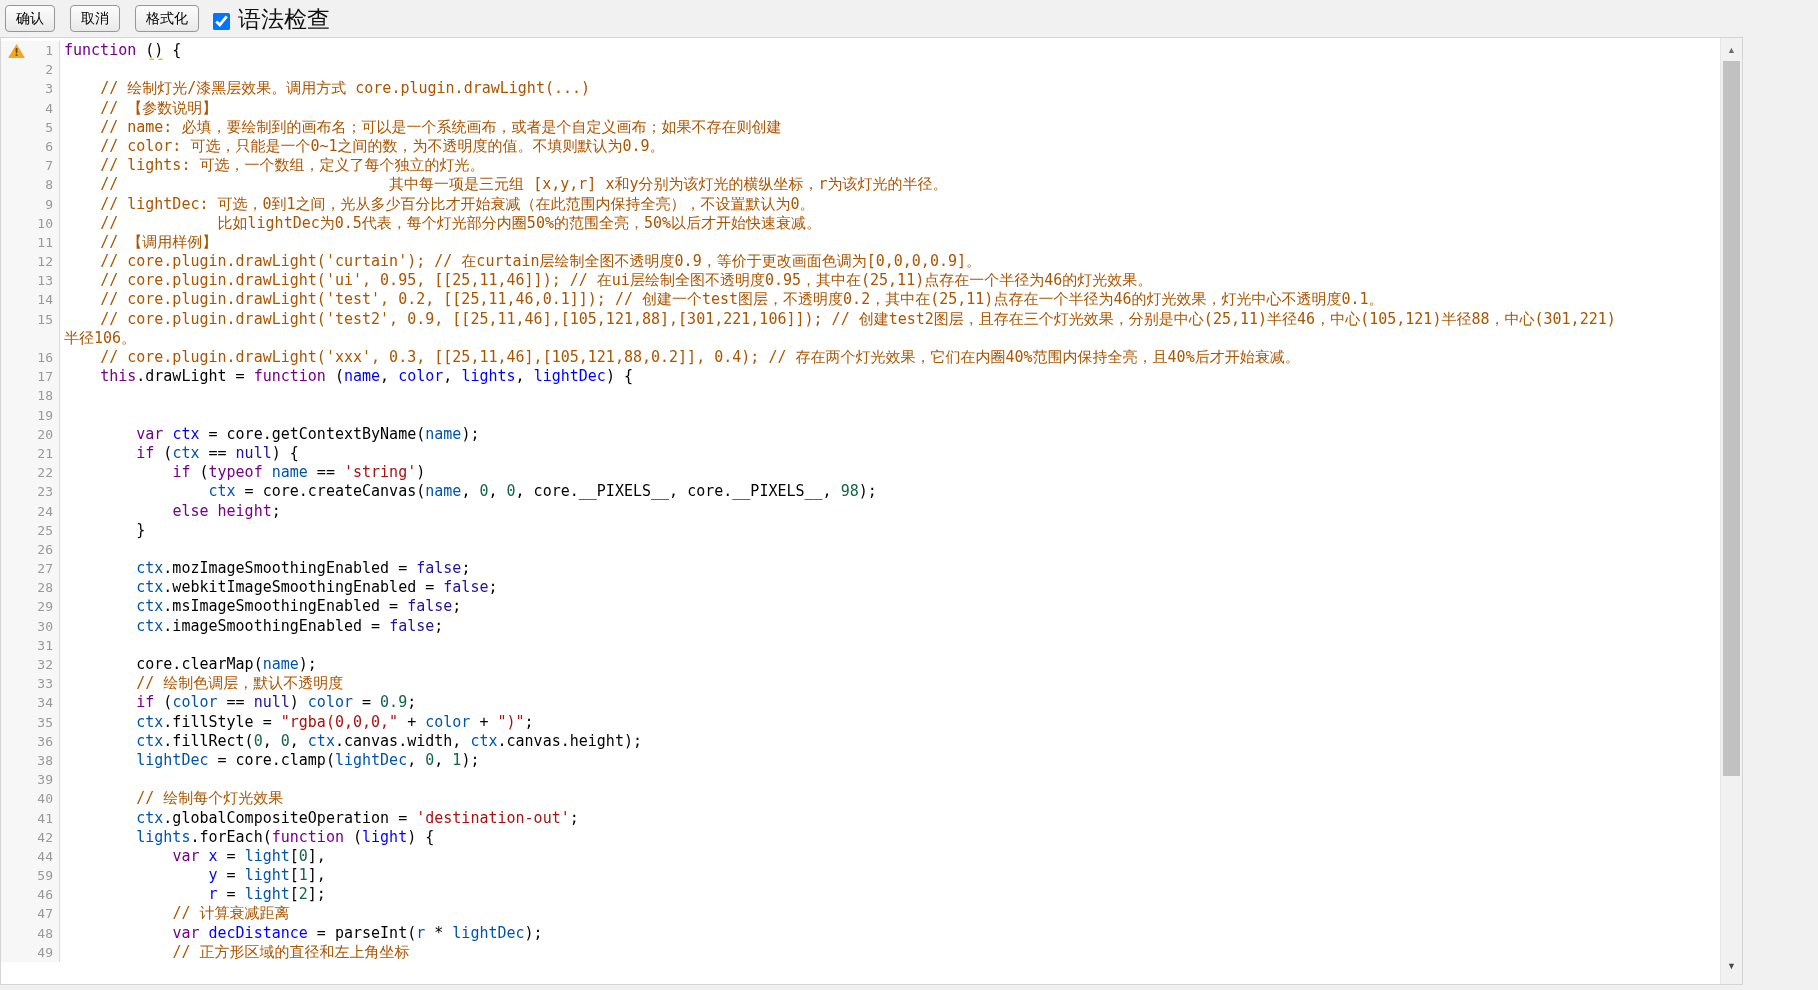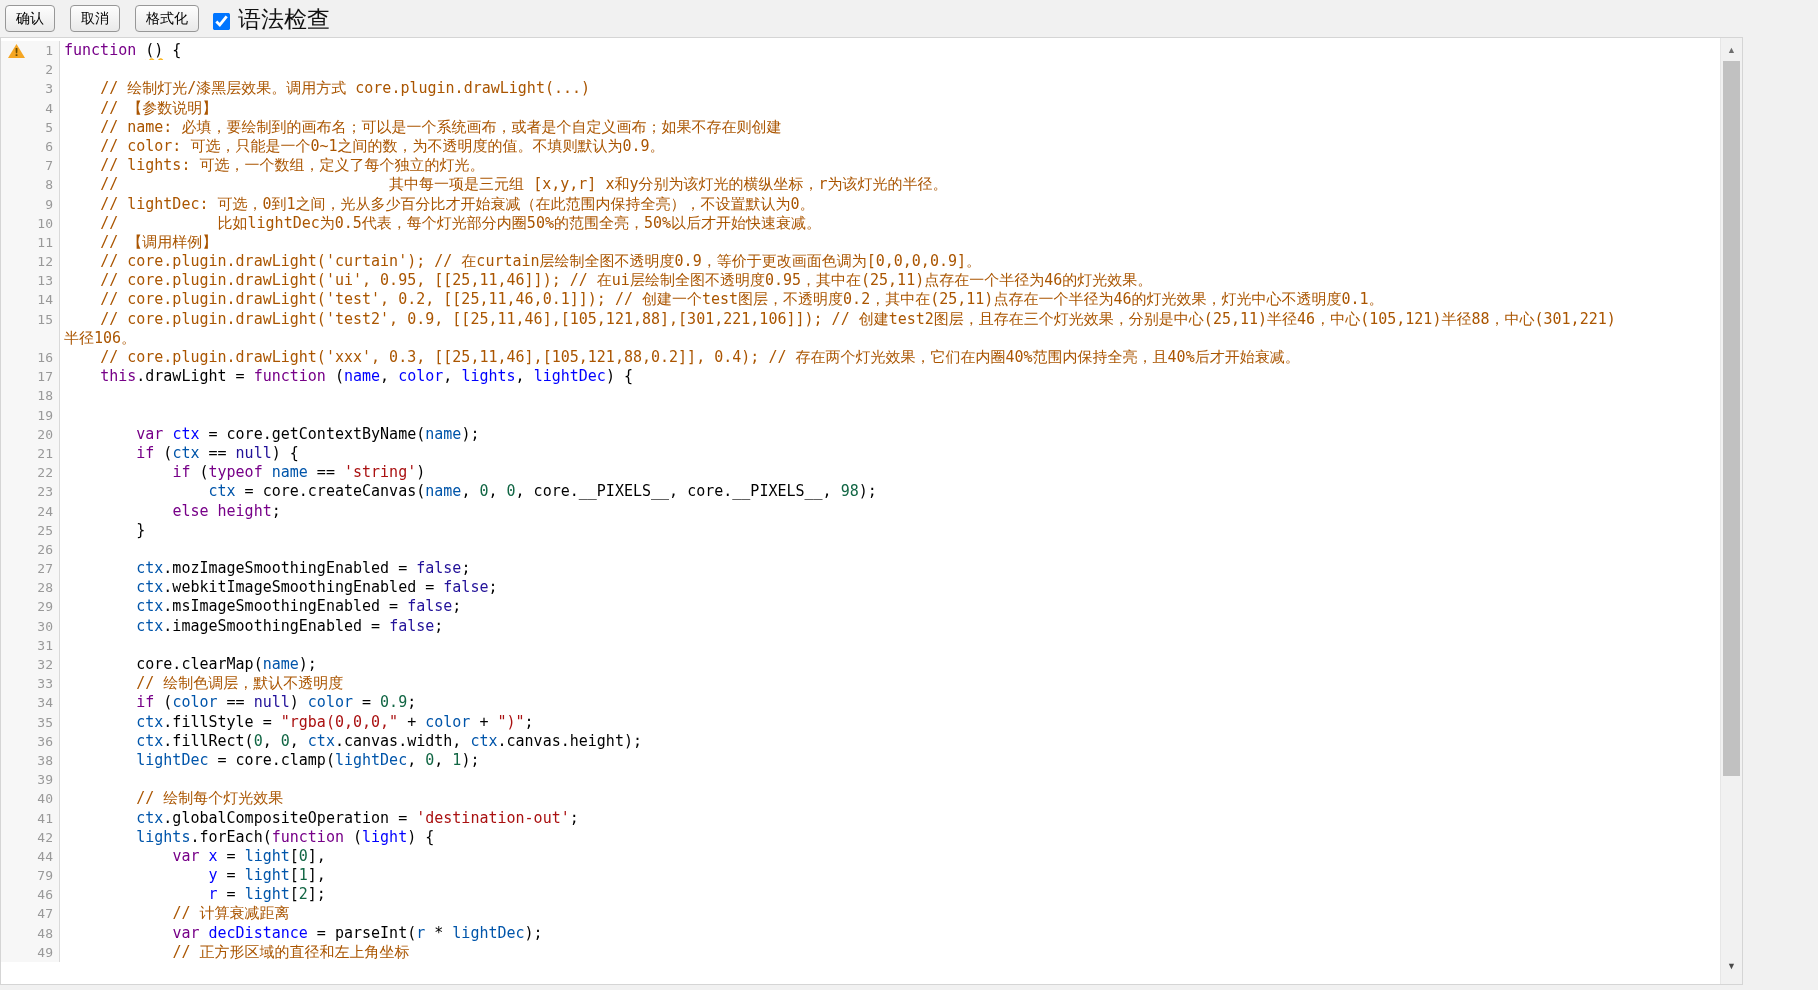--- a/index.html
+++ b/index.html
@@ -132,21 +132,21 @@
       <div class="row"><div class="cell-marker"></div><div class="cell-num">33</div><div class="cell-code"><span class="t-pl">        </span><span class="t-com">// 绘制色调层，默认不透明度</span></div></div>
       <div class="row"><div class="cell-marker"></div><div class="cell-num">34</div><div class="cell-code"><span class="t-pl">        </span><span class="t-kw">if</span><span class="t-pl"> (</span><span class="t-v2">color</span><span class="t-pl"> == </span><span class="t-atom">null</span><span class="t-pl">) </span><span class="t-v2">color</span><span class="t-pl"> = </span><span class="t-num">0.9</span><span class="t-pl">;</span></div></div>
       <div class="row"><div class="cell-marker"></div><div class="cell-num">35</div><div class="cell-code"><span class="t-pl">        </span><span class="t-v2">ctx</span><span class="t-pl">.fillStyle = </span><span class="t-str">"rgba(0,0,0,"</span><span class="t-pl"> + </span><span class="t-v2">color</span><span class="t-pl"> + </span><span class="t-str">")"</span><span class="t-pl">;</span></div></div>
       <div class="row"><div class="cell-marker"></div><div class="cell-num">36</div><div class="cell-code"><span class="t-pl">        </span><span class="t-v2">ctx</span><span class="t-pl">.fillRect(</span><span class="t-num">0</span><span class="t-pl">, </span><span class="t-num">0</span><span class="t-pl">, </span><span class="t-v2">ctx</span><span class="t-pl">.canvas.width, </span><span class="t-v2">ctx</span><span class="t-pl">.canvas.height);</span></div></div>
       <div class="row"><div class="cell-marker"></div><div class="cell-num">38</div><div class="cell-code"><span class="t-pl">        </span><span class="t-v2">lightDec</span><span class="t-pl"> = core.clamp(</span><span class="t-v2">lightDec</span><span class="t-pl">, </span><span class="t-num">0</span><span class="t-pl">, </span><span class="t-num">1</span><span class="t-pl">);</span></div></div>
       <div class="row"><div class="cell-marker"></div><div class="cell-num">39</div><div class="cell-code"></div></div>
       <div class="row"><div class="cell-marker"></div><div class="cell-num">40</div><div class="cell-code"><span class="t-pl">        </span><span class="t-com">// 绘制每个灯光效果</span></div></div>
       <div class="row"><div class="cell-marker"></div><div class="cell-num">41</div><div class="cell-code"><span class="t-pl">        </span><span class="t-v2">ctx</span><span class="t-pl">.globalCompositeOperation = </span><span class="t-str">'destination-out'</span><span class="t-pl">;</span></div></div>
       <div class="row"><div class="cell-marker"></div><div class="cell-num">42</div><div class="cell-code"><span class="t-pl">        </span><span class="t-v2">lights</span><span class="t-pl">.forEach(</span><span class="t-kw">function</span><span class="t-pl"> (</span><span class="t-def">light</span><span class="t-pl">) {</span></div></div>
       <div class="row"><div class="cell-marker"></div><div class="cell-num">44</div><div class="cell-code"><span class="t-pl">            </span><span class="t-kw">var</span><span class="t-pl"> </span><span class="t-def">x</span><span class="t-pl"> = </span><span class="t-v2">light</span><span class="t-pl">[</span><span class="t-num">0</span><span class="t-pl">],</span></div></div>
-      <div class="row"><div class="cell-marker"></div><div class="cell-num">79</div><div class="cell-code"><span class="t-pl">                </span><span class="t-def">y</span><span class="t-pl"> = </span><span class="t-v2">light</span><span class="t-pl">[</span><span class="t-num">1</span><span class="t-pl">],</span></div></div>
+      <div class="row"><div class="cell-marker"></div><div class="cell-num">59</div><div class="cell-code"><span class="t-pl">                </span><span class="t-def">y</span><span class="t-pl"> = </span><span class="t-v2">light</span><span class="t-pl">[</span><span class="t-num">1</span><span class="t-pl">],</span></div></div>
       <div class="row"><div class="cell-marker"></div><div class="cell-num">46</div><div class="cell-code"><span class="t-pl">                </span><span class="t-def">r</span><span class="t-pl"> = </span><span class="t-v2">light</span><span class="t-pl">[</span><span class="t-num">2</span><span class="t-pl">];</span></div></div>
       <div class="row"><div class="cell-marker"></div><div class="cell-num">47</div><div class="cell-code"><span class="t-pl">            </span><span class="t-com">// 计算衰减距离</span></div></div>
       <div class="row"><div class="cell-marker"></div><div class="cell-num">48</div><div class="cell-code"><span class="t-pl">            </span><span class="t-kw">var</span><span class="t-pl"> </span><span class="t-def">decDistance</span><span class="t-pl"> = parseInt(</span><span class="t-v2">r</span><span class="t-pl"> * </span><span class="t-v2">lightDec</span><span class="t-pl">);</span></div></div>
       <div class="row"><div class="cell-marker"></div><div class="cell-num">49</div><div class="cell-code"><span class="t-pl">            </span><span class="t-com">// 正方形区域的直径和左上角坐标</span></div></div>
     </div>
   <div class="vscrollbar">
     <div class="sb-arrow sb-up">▲</div>
     <div class="sb-thumb"></div>
     <div class="sb-arrow sb-down">▼</div>
   </div>

